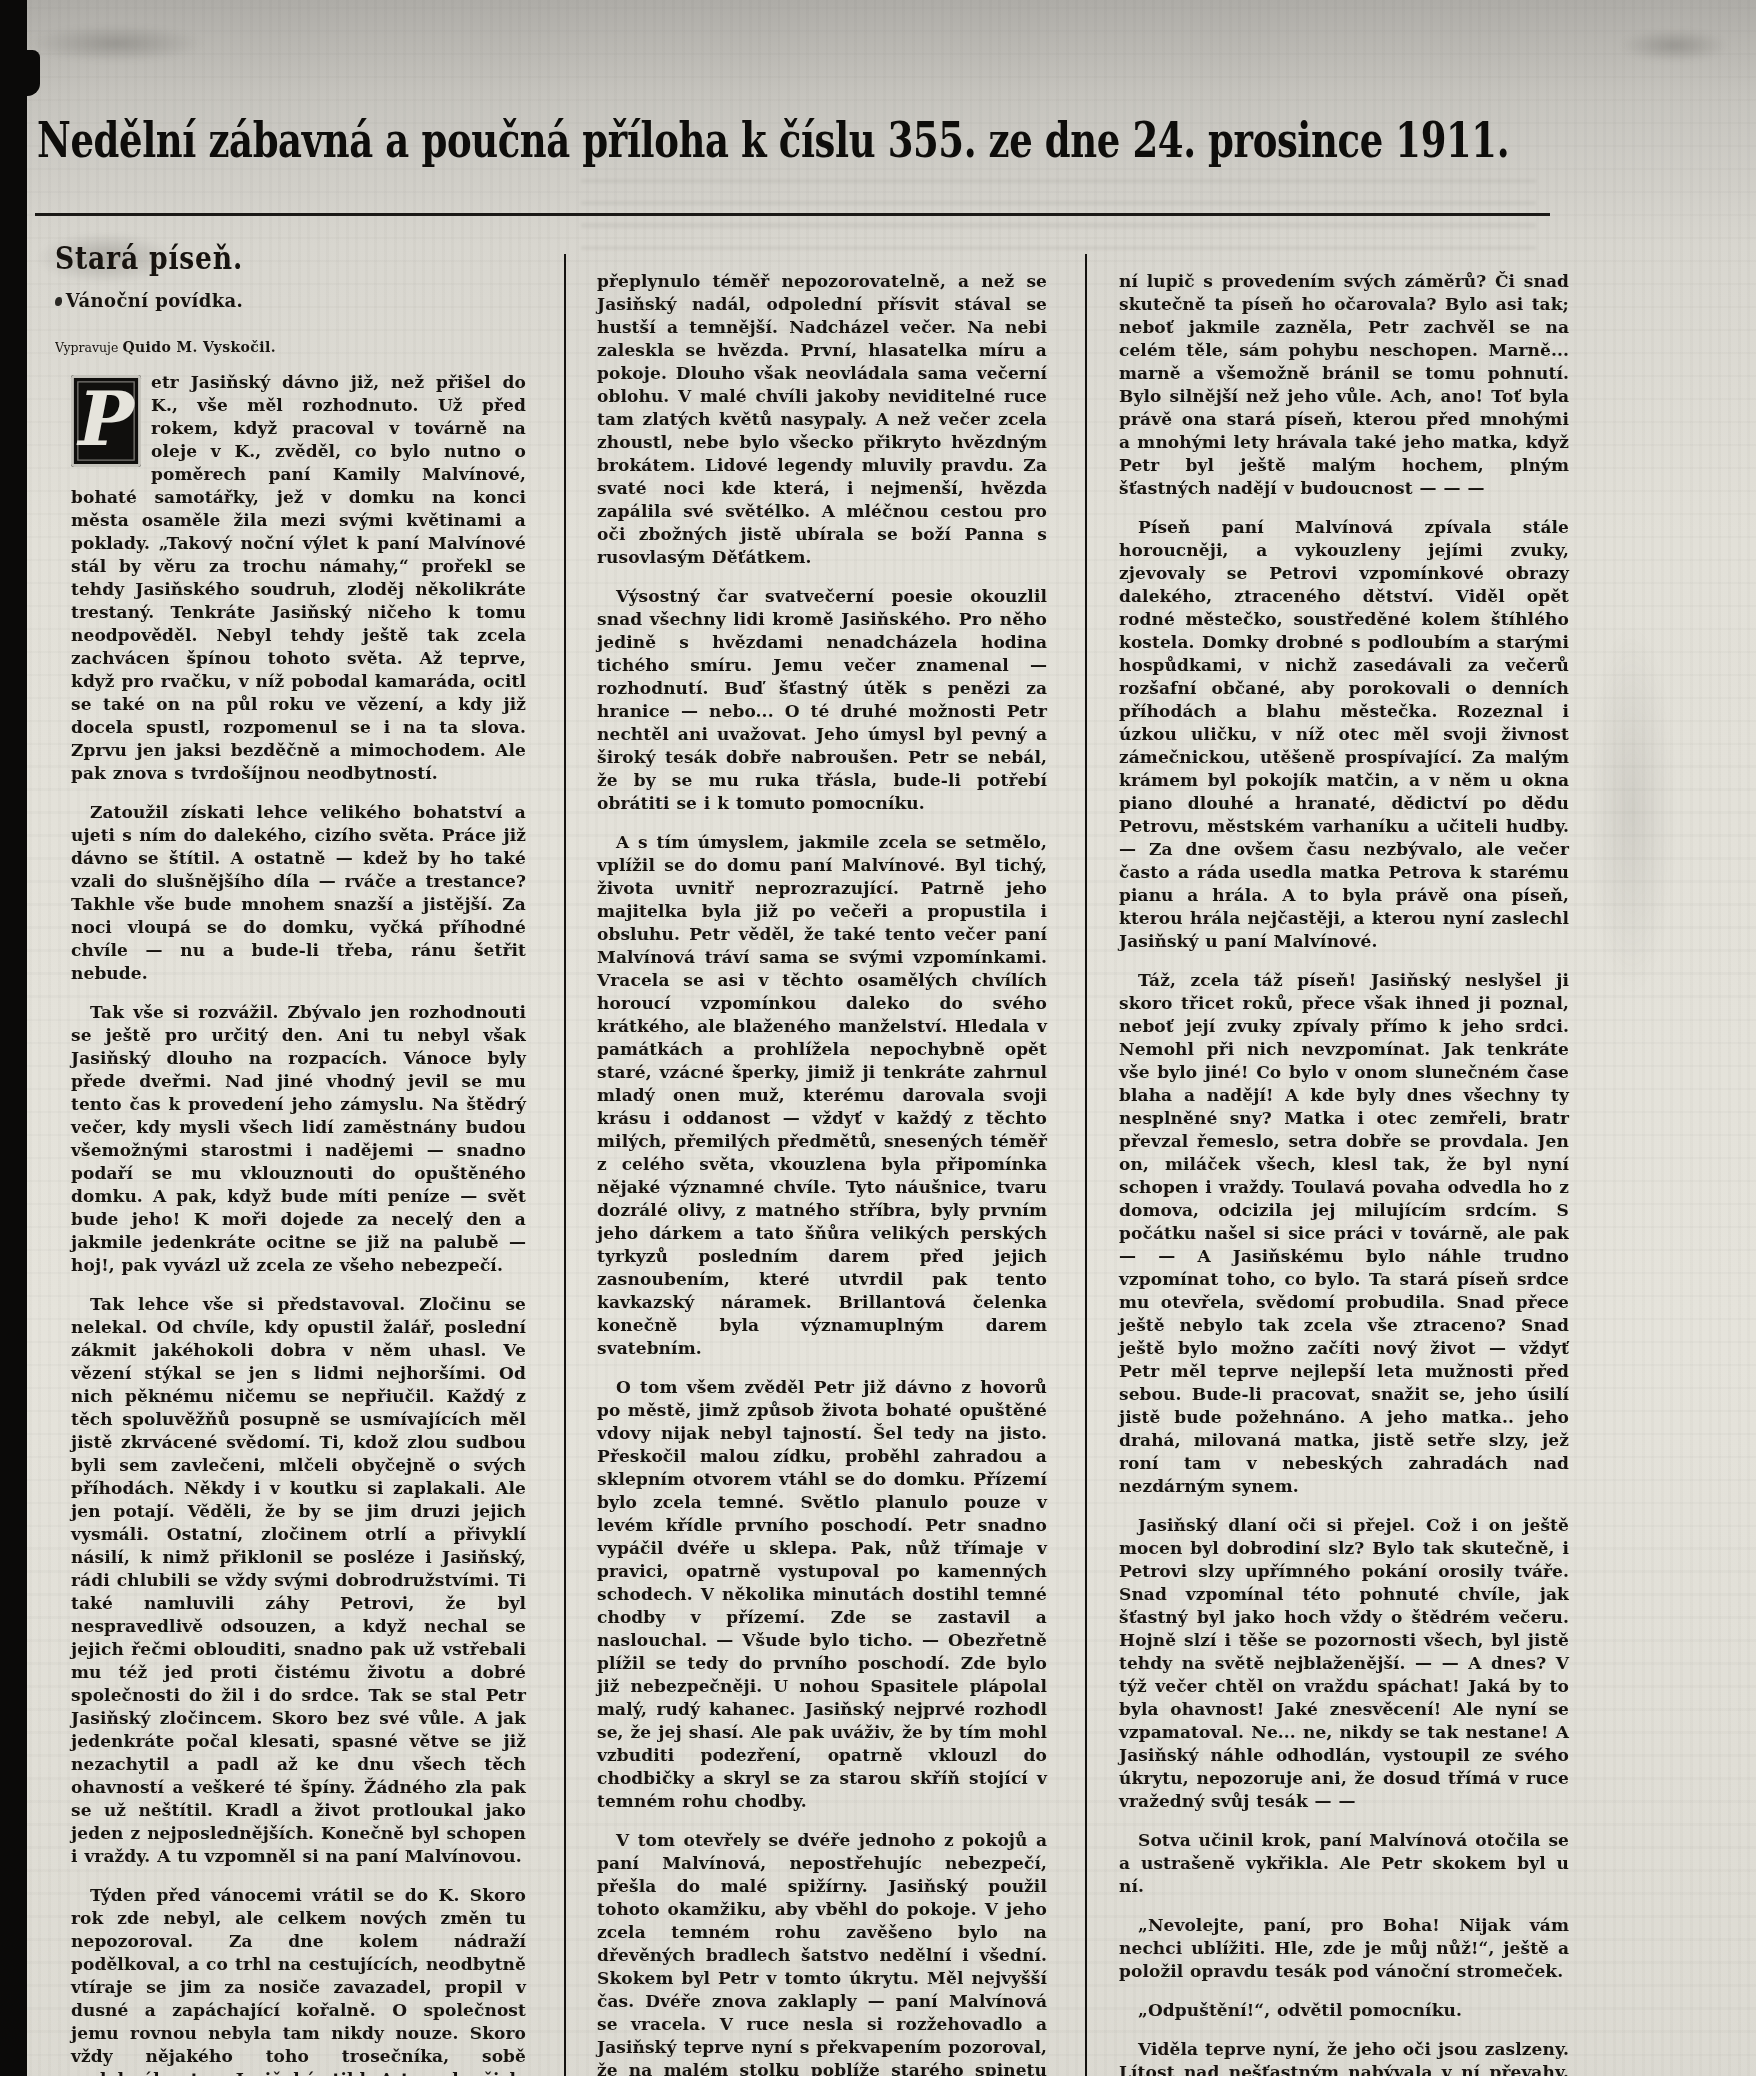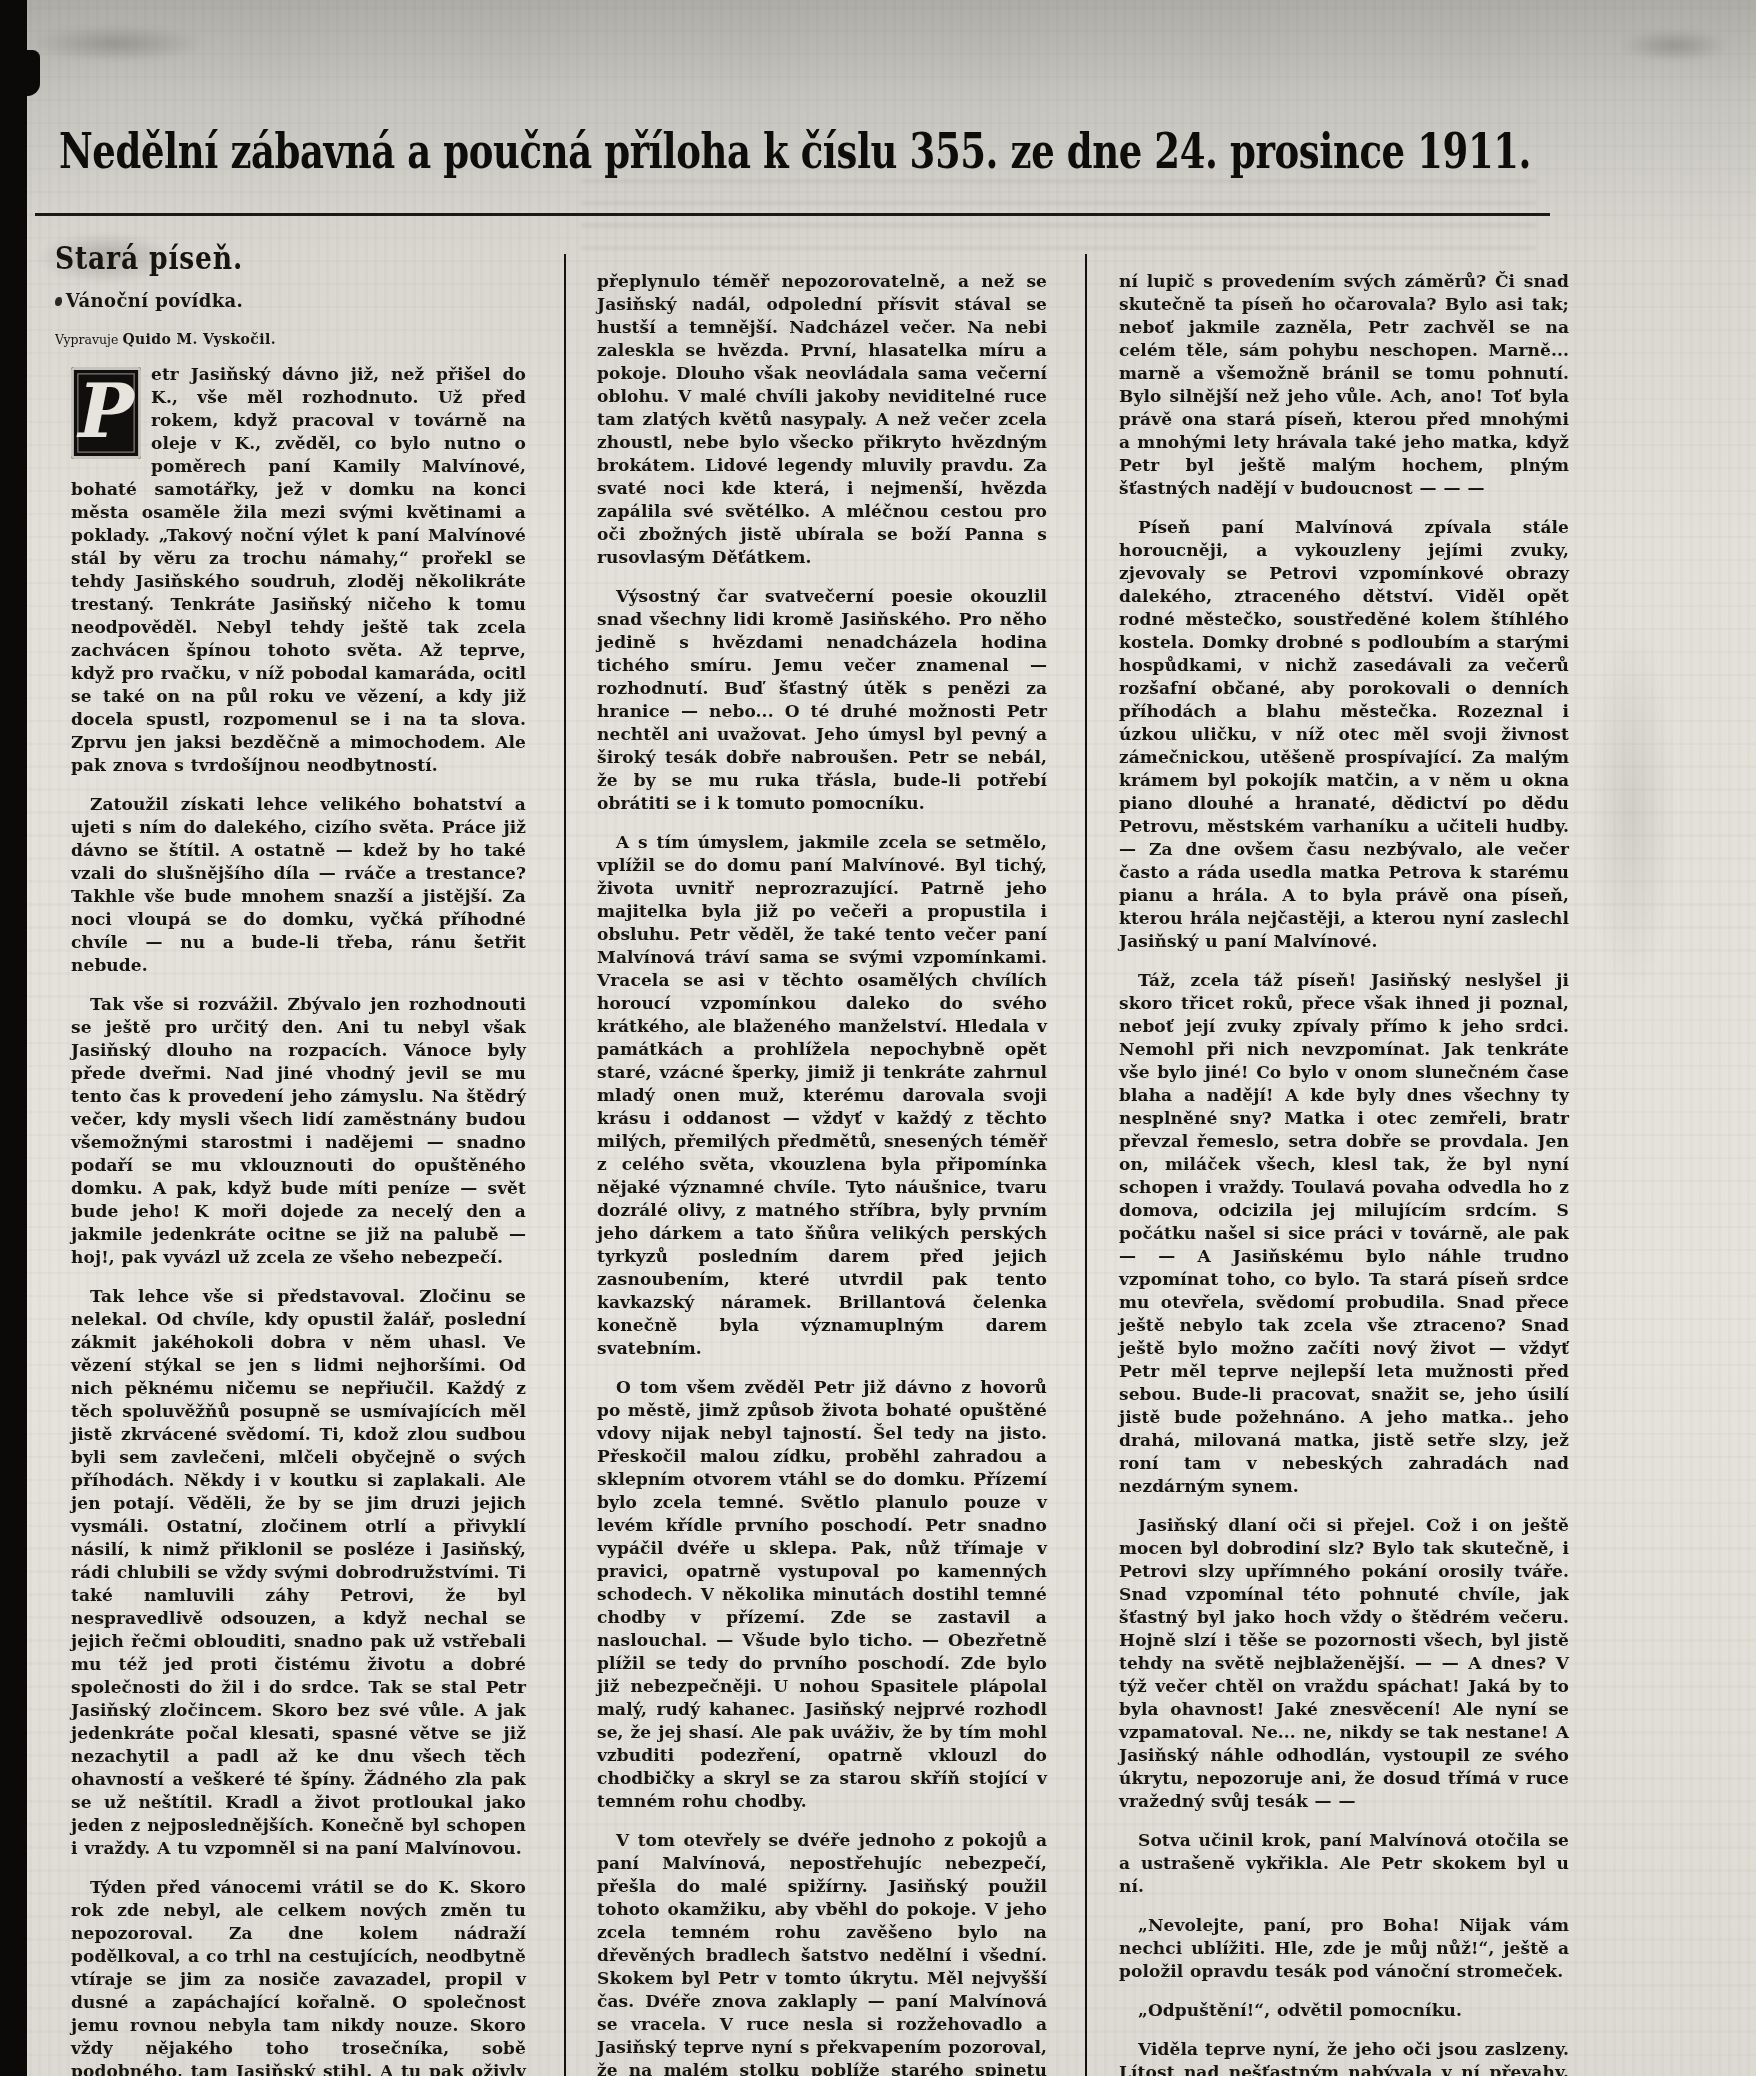--- a/index.html
+++ b/index.html
@@ -13,39 +13,39 @@
     background:
       repeating-linear-gradient(90deg, rgba(90,88,84,.045) 0 2.9px, rgba(255,255,255,0) 2.9px 9.6px),
       repeating-linear-gradient(0deg, rgba(110,108,102,.05) 0 2.5px, rgba(255,255,255,0) 2.5px 23px);
     opacity:.8;}
   .smudge{position:absolute;pointer-events:none;border-radius:50%;
     background:radial-gradient(closest-side, rgba(92,90,86,.35), rgba(92,90,86,0));filter:blur(2.5px);}
   .bar{position:absolute;background:#0b0a09;}
   .bar-left{left:0;top:0;width:27px;height:2447px;}
   .bar-left2{left:0;top:50px;width:40px;height:46px;border-radius:0 7.5px 12.5px 0;}
 
-  .masthead-wrap{position:absolute;left:37px;top:136px;width:1516px;text-align:center;}
+  .masthead-wrap{position:absolute;left:37px;top:125px;width:1516px;}
   .masthead{display:inline-block;font-weight:bold;font-size:37px;letter-spacing:-0.4px;white-space:nowrap;
     transform:scaleY(1.32);transform-origin:center bottom;color:#0e0d0b;}
   .head-rule{position:absolute;left:35px;top:213px;width:1515px;height:2.5px;background:#1a1816;}
 
   .vrule{position:absolute;top:254px;width:1.7px;height:2062px;background:#141210;}
   .vrule1{left:564px;}
   .vrule2{left:1085px;}
 
   .col{position:absolute;overflow:hidden;}
   #col1{left:55px;top:233px;width:487px;height:2085px;}
   #col2{left:581px;top:254px;width:482px;height:2062px;}
   #col3{left:1103px;top:254px;width:482px;height:2062px;}
 
   .story-head{}
   .story-title{display:inline-block;font-weight:bold;font-size:26.6px;letter-spacing:0.8px;
     transform:scaleY(1.18);transform-origin:center bottom;margin-top:11.6px;}
   .story-subtitle{font-weight:bold;font-size:18px;margin-top:14px;letter-spacing:0.4px;}
-  .story-byline{margin-top:20px;font-size:12.5px;}
+  .story-byline{margin-top:28px;font-size:12.5px;}
   .story-byline .author{font-weight:bold;font-size:14px;letter-spacing:0.4px;}
   .ink-dot{display:inline-block;width:6.6px;height:9px;background:#2a2824;border-radius:60% 40% 55% 45%;
     vertical-align:middle;margin-right:4.2px;}
 
   .body-text{margin-top:10.8px;text-align:justify;font-size:17px;line-height:23px;font-weight:bold;
     letter-spacing:0.1px;word-spacing:0.8px;}
   #col2 .body-text,#col3 .body-text{margin-top:0;}
   .body-text p{margin:16px;text-indent:19px;}
   .body-text p.cont,.body-text p.first{text-indent:0;}
   .dropcap{float:left;width:70px;height:92px;background:#100f0d;color:#e6e4dc;

